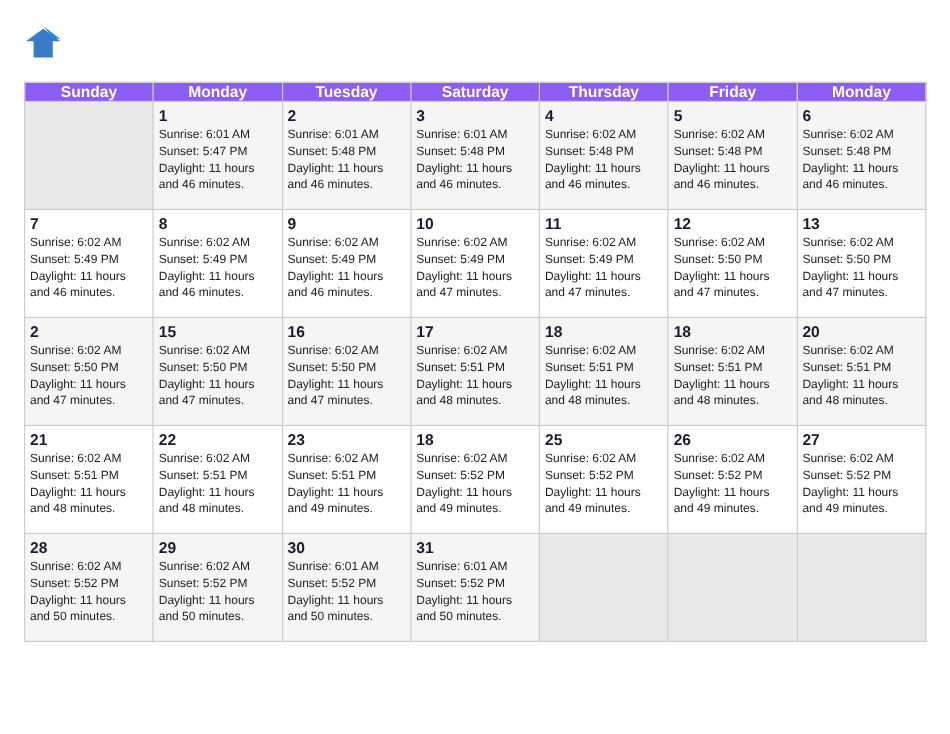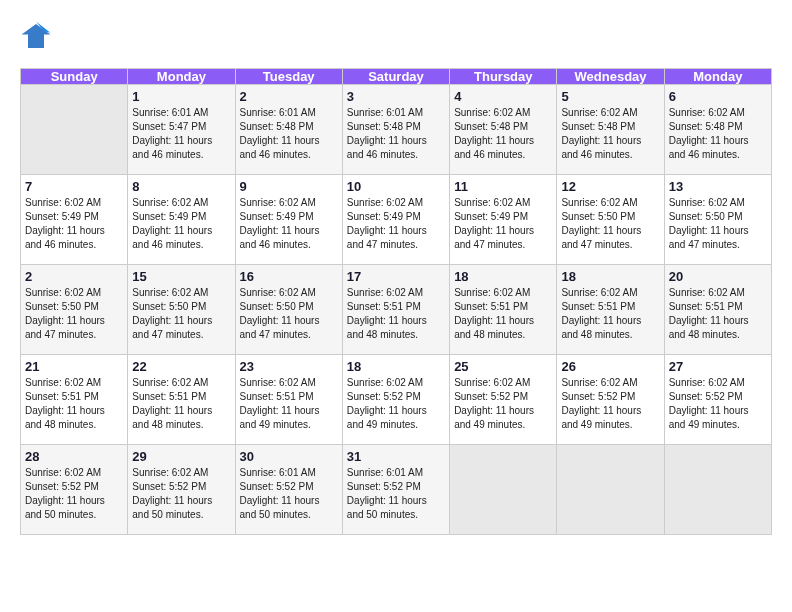--- a/index.html
+++ b/index.html
@@ -104,21 +104,21 @@
 </div>
 
 <table>
   <thead>
     <tr>
     <th>Sunday</th>
         <th>Monday</th>
         <th>Tuesday</th>
         <th>Saturday</th>
         <th>Thursday</th>
-        <th>Wednesday</th>
+        <th>Friday</th>
         <th>Monday</th>
       </tr>
   </thead>
   <tbody id="calendar-body">
   <tr>
         <td class="empty-cell"></td>
         <td>
           <span class="day-number">1</span>
           <div class="cell-text" style="white-space: pre-line;">Sunrise: 6:01 AM
 Sunset: 5:47 PM

